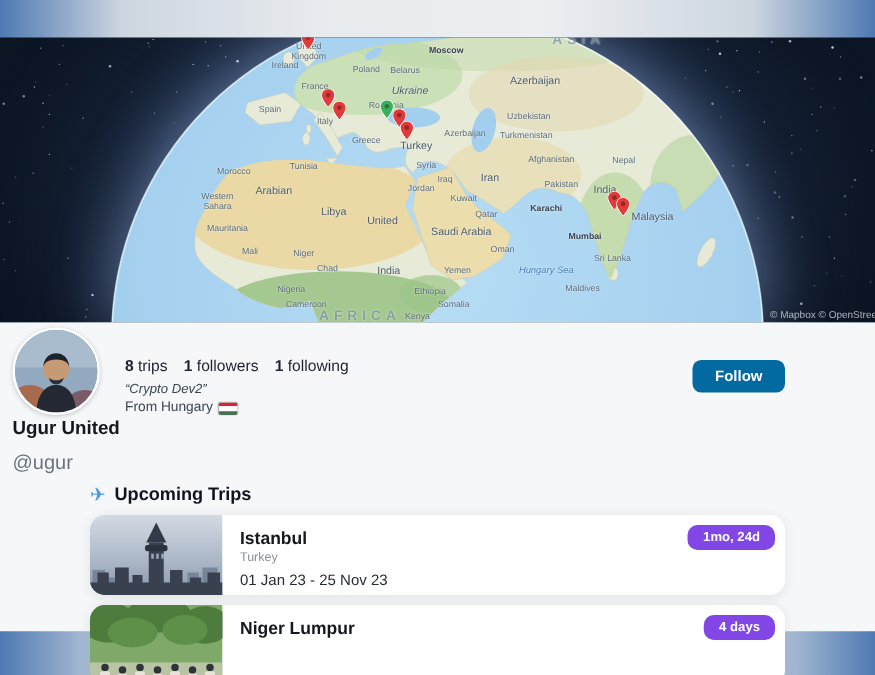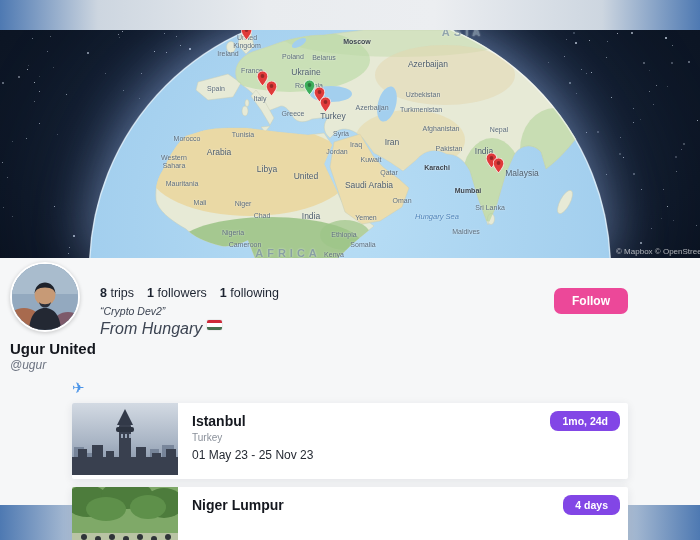--- a/index.html
+++ b/index.html
@@ -30,38 +30,38 @@
   .content{background:#f6f7f8;height:247px;position:relative;}
   .profile{position:relative;padding:4px 16px 0 10px;}
   .profile-top{display:flex;align-items:flex-start;}
   .avatar{width:66px;height:66px;border-radius:50%;overflow:hidden;border:2px solid #fff;
     box-shadow:0 1px 4px rgba(0,0,0,.2);flex:none;background:#93a9bf;}
   .avatar svg{display:block;width:100%;height:100%;}
   .info{margin-left:20px;padding-top:24px;}
   .stats-row{font-size:12.5px;color:#1c2330;display:flex;gap:13px;}
   .stat b{font-weight:700;}
   .bio{font-style:italic;font-size:10.5px;color:#3c4452;margin-top:5px;}
-  .from{font-size:16px;color:#3c4452;margin-top:3px;display:flex;align-items:flex-start;gap:5px;font-style:italic;}
+  .from{font-size:11px;color:#3c4452;margin-top:3px;display:flex;align-items:flex-end;gap:5px;}
   .flag{display:inline-flex;flex-direction:column;width:15px;height:10px;border-radius:2px;
     overflow:hidden;box-shadow:0 0 1px rgba(0,0,0,.45);}
   .flag i{flex:1;display:block;}
   .follow{position:absolute;top:30px;right:72px;background:#1e51ea;color:#fff;border:none;
     border-radius:7px;font-size:12px;font-weight:700;padding:6px 18px;cursor:pointer;font-family:inherit;}
   .name{margin-top:2px;font-size:15px;font-weight:800;color:#14171e;}
-  .username{font-size:12px;color:#6b7280;margin-top:1px;font-style:italic;}
+  .username{font-size:16px;color:#6b7280;margin-top:11px;}
 
   .trips{padding:0 72px;}
   .sec-header{display:flex;align-items:center;gap:7px;font-size:14.5px;font-weight:800;
     color:#0f1320;margin-top:8px;}
   .sec-header.past{margin-top:14px;}
   .plane-icon{color:#4a94e8;font-size:15px;line-height:1;}
   .pin-icon{display:inline-flex;line-height:1;}
   .trip-list{margin-top:8px;}
-  .trip-card{position:relative;display:flex;background:#fff;border-radius:2px;
-    box-shadow:0 2px 10px rgba(20,30,60,.09);height:76px;overflow:hidden;cursor:pointer;}
+  .trip-card{position:relative;display:flex;background:#fff;border-radius:12px;
+    box-shadow:0 2px 10px rgba(20,30,60,.09);height:64px;overflow:hidden;cursor:pointer;}
   .thumb{width:106px;height:72px;flex:none;}
   .thumb svg{display:block;width:100%;height:100%;}
   .trip-info{padding:8px 14px;}
   .trip-city{font-size:14px;font-weight:800;color:#15181f;margin-top:2px;}
   .trip-country{font-size:10px;color:#8a909a;margin-top:3px;}
   .trip-dates{font-size:12px;color:#262b34;margin-top:5px;}
   .trip-badge{position:absolute;top:8px;right:8px;background:#8246e6;color:#fff;
     font-size:10.5px;font-weight:700;padding:4px 12px;border-radius:8px;}
 </style>
 </head>
@@ -223,21 +223,21 @@
     </svg>
 
     <div class="layer" id="mapLabels">
         <span class="ml c wrap" style="left: 247px; top: 12px;">United Kingdom</span>
         <span class="ml c" style="left: 228px; top: 23px;">Ireland</span>
         <span class="ml c" style="left: 252px; top: 40px;">France</span>
         <span class="ml c" style="left: 216px; top: 58px;">Spain</span>
         <span class="ml c" style="left: 260px; top: 68px;">Italy</span>
         <span class="ml c" style="left: 293px; top: 26px;">Poland</span>
         <span class="ml c" style="left: 324px; top: 27px;">Belarus</span>
-        <span class="ml C" style="left: 306px; top: 42px;">Ukraine</span>
+        <span class="ml C" style="left: 328px; top: 42px; font-style: italic;">Ukraine</span>
         <span class="ml c" style="left: 309px; top: 55px;">Romania</span>
         <span class="ml c" style="left: 293px; top: 83px;">Greece</span>
         <span class="ml C" style="left: 333px; top: 86px;">Turkey</span>
         <span class="ml city" style="left: 357px; top: 11px;">Moscow</span>
         <span class="ml C" style="left: 428px; top: 34px;">Azerbaijan</span>
         <span class="ml c" style="left: 423px; top: 64px;">Uzbekistan</span>
         <span class="ml c" style="left: 421px; top: 79px;">Turkmenistan</span>
         <span class="ml c" style="left: 372px; top: 77px;">Azerbaijan</span>
         <span class="ml c" style="left: 341px; top: 103px;">Syria</span>
         <span class="ml c" style="left: 356px; top: 114px;">Iraq</span>
@@ -252,21 +252,21 @@
         <span class="ml c" style="left: 402px; top: 170px;">Oman</span>
         <span class="ml c" style="left: 499px; top: 99px;">Nepal</span>
         <span class="ml C" style="left: 484px; top: 121px;">India</span>
         <span class="ml city" style="left: 437px; top: 137px;">Karachi</span>
         <span class="ml city" style="left: 468px; top: 160px;">Mumbai</span>
         <span class="ml c" style="left: 490px; top: 177px;">Sri Lanka</span>
         <span class="ml c" style="left: 466px; top: 201px;">Maldives</span>
         <span class="ml C" style="left: 522px; top: 143px;">Malaysia</span>
         <span class="ml sea" style="left: 437px; top: 186px;">Hungary Sea</span>
         <span class="ml c" style="left: 187px; top: 108px;">Morocco</span>
-        <span class="ml C" style="left: 219px; top: 122px;">Arabia</span>
+        <span class="ml C" style="left: 219px; top: 122px;">Arabian</span>
         <span class="ml c" style="left: 243px; top: 104px;">Tunisia</span>
         <span class="ml C" style="left: 267px; top: 139px;">Libya</span>
         <span class="ml C" style="left: 306px; top: 146px;">United</span>
         <span class="ml c wrap" style="left: 174px; top: 132px;">Western Sahara</span>
         <span class="ml c" style="left: 182px; top: 153px;">Mauritania</span>
         <span class="ml c" style="left: 200px; top: 172px;">Mali</span>
         <span class="ml c" style="left: 243px; top: 173px;">Niger</span>
         <span class="ml c" style="left: 262px; top: 185px;">Chad</span>
         <span class="ml C" style="left: 311px; top: 186px;">India</span>
         <span class="ml c" style="left: 233px; top: 202px;">Nigeria</span>
@@ -342,29 +342,30 @@
           <div class="bio">“Crypto Dev2”</div>
           <div class="from">
             <span>From Hungary</span>
             <span class="flag" id="flag">
                 <i style="background: rgb(206, 41, 57);"></i>
                 <i style="background: rgb(255, 255, 255);"></i>
                 <i style="background: rgb(71, 112, 80);"></i>
               </span>
           </div>
         </div>
-        <button class="follow" style="background: #ec4899;">Follow</button>
+        <button class="follow" style="background: #0369a1;">Follow</button>
       </div>
       <div class="name">Ugur United</div>
       <div class="username">@ugur</div>
     </div>
 
     <div class="trips">
       <div class="sec-header">
         <span class="plane-icon">✈</span>
+        <span>Upcoming Trips</span>
       </div>
       <div class="trip-list" id="upcomingList">
           <div class="trip-card">
             <div class="thumb">
               <svg viewBox="0 0 106 72" preserveAspectRatio="none">
   <defs>
                   <linearGradient id="tsky" x1="0" y1="0" x2="0" y2="1">
    <stop offset="0" stop-color="#d3dae3"></stop>
                     <stop offset="0.55" stop-color="#a8b4c4"></stop>
                     <stop offset="1" stop-color="#7c8aa0"></stop>
@@ -392,21 +393,21 @@
   <g fill="#9aa6b8">
                   <rect x="49" y="31" width="2" height="4"></rect>
                   <rect x="53" y="31" width="2" height="4"></rect>
                   <rect x="57" y="31" width="2" height="4"></rect>
                 </g>
               </svg>
             </div>
             <div class="trip-info">
               <div class="trip-city">Istanbul</div>
               <div class="trip-country">Turkey</div>
-              <div class="trip-dates">01 May 23 - 25 Nov 23</div>
+              <div class="trip-dates">01 Jan 23 - 25 Nov 23</div>
             </div>
             <div class="trip-badge" style="background: rgb(130, 70, 230);">1mo, 24d</div>
           </div>
         </div>
 
       <div class="trip-list" id="pastList">
           <div class="trip-card">
             <div class="thumb">
               <svg viewBox="0 0 106 72" preserveAspectRatio="none">
   <rect width="106" height="72" fill="#7fa968"></rect>

